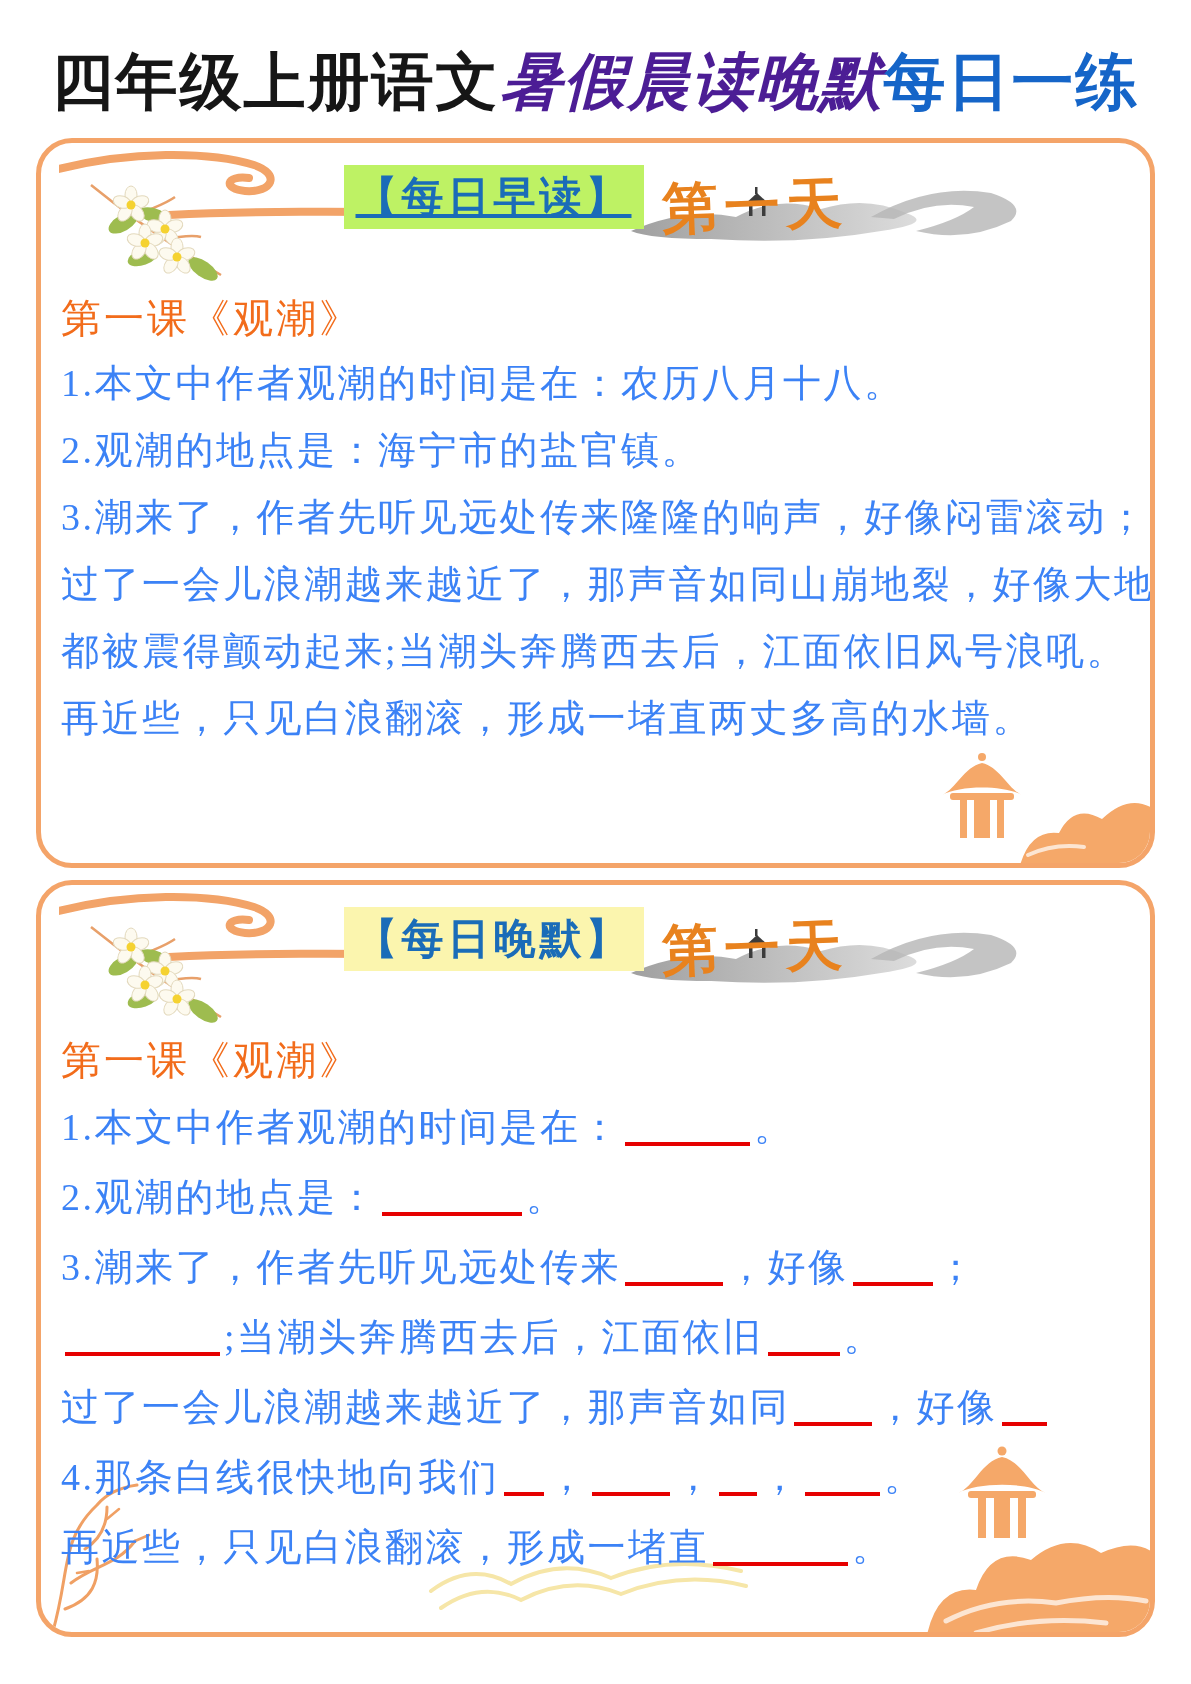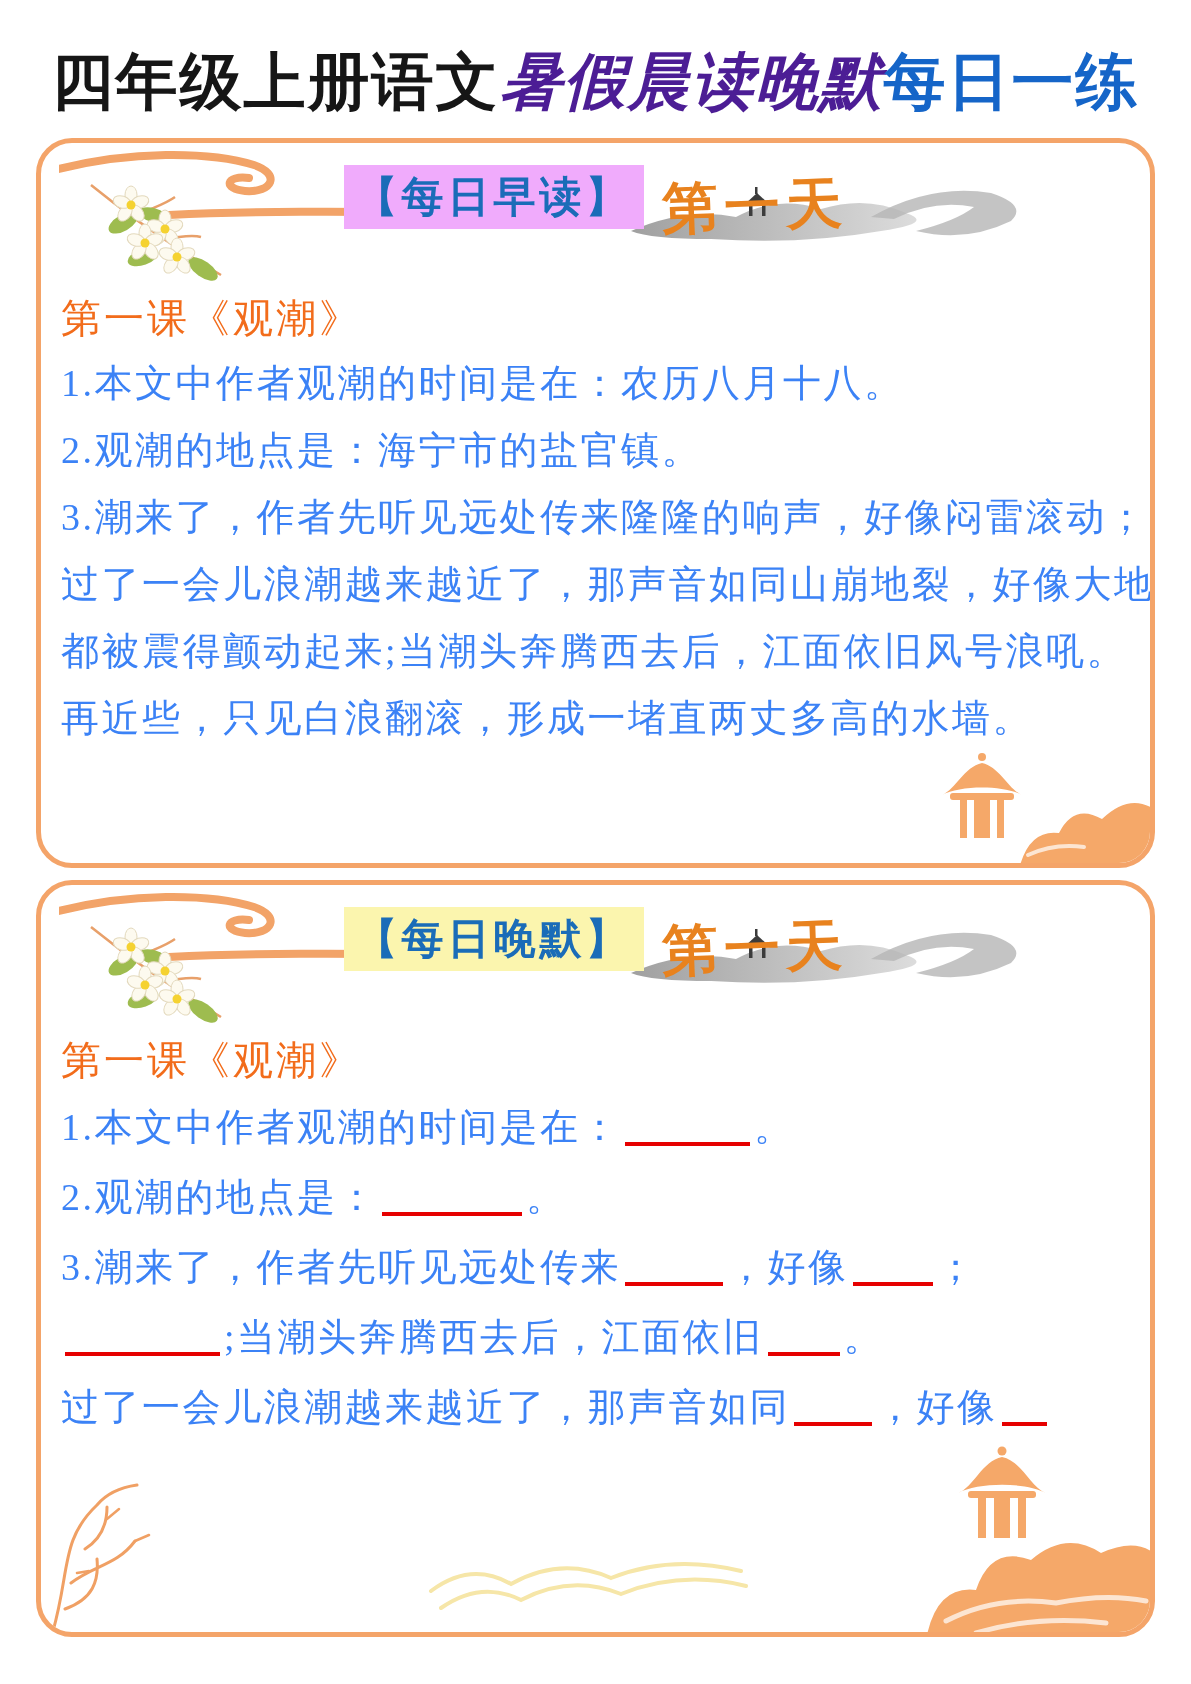--- a/index.html
+++ b/index.html
@@ -26,21 +26,21 @@
   .card-evening{height:757px;}
 
   .card-header{position:relative;height:100px;margin-top:22px;text-align:center;z-index:1;}
   .ink-wash{position:absolute;left:575px;top:0;width:420px;height:100px;z-index:0;}
   .badge{
     display:inline-block;position:relative;z-index:2;
     font-size:42px;font-weight:bold;color:#1a6cb8;
     padding:8px 12px;line-height:1.15;letter-spacing:4px;
     font-family:"Liberation Serif","DejaVu Serif",serif;
   }
-  .badge-green{background:#f0abfc;}
+  .badge-green{background:#bef264;text-decoration:underline;}
   .badge-yellow{background:#fbf5ae;}
   .day-label{
     display:inline-block;position:relative;z-index:2;margin-left:14px;
     font-size:56px;font-weight:900;color:#e8821e;transform:rotate(-2deg);
     vertical-align:middle;letter-spacing:6px;
   }
   .lesson-heading{
     color:#f26c1b;font-size:40px;font-weight:400;margin:26px 0 4px 20px;
     letter-spacing:3px;
   }
@@ -190,20 +190,22 @@
   </div>
 
   <h2 class="lesson-heading">第一课《观潮》</h2>
 
   <div class="lines">
       <div class="tline"><span>1.本文中作者观潮的时间是在：</span><span class="blank" style="width: 125px;"></span><span>。</span></div>
       <div class="tline"><span>2.观潮的地点是：</span><span class="blank" style="width: 140px;"></span><span>。</span></div>
       <div class="tline"><span>3.潮来了，作者先听见远处传来</span><span class="blank" style="width: 98px;"></span><span>，好像</span><span class="blank" style="width: 80px;"></span><span>；</span></div>
       <div class="tline"><span class="blank" style="width: 155px;"></span><span>;当潮头奔腾西去后，江面依旧</span><span class="blank" style="width: 72px;"></span><span>。</span></div>
       <div class="tline"><span>过了一会儿浪潮越来越近了，那声音如同</span><span class="blank" style="width: 78px;"></span><span>，好像</span><span class="blank" style="width: 45px;"></span></div>
+      <div class="tline"><span>4.那条白线很快地向我们</span><span class="blank" style="width: 40px;"></span><span>，</span><span class="blank" style="width: 78px;"></span><span>，</span><span class="blank" style="width: 38px;"></span><span>，</span><span class="blank" style="width: 75px;"></span><span>。</span></div>
+      <div class="tline"><span>再近些，只见白浪翻滚，形成一堵直</span><span class="blank" style="width: 135px;"></span><span>。</span></div>
     </div>
 
   <svg class="deco deco-branch" viewBox="0 0 150 215">
     <path d="M14,215 C34,150 22,118 60,82 M34,160 C58,142 80,142 98,118 M28,186 C56,176 62,158 60,136 M48,126 C64,116 70,100 70,84 M60,82 C70,70 86,64 100,62" fill="none" stroke="#f0a064" stroke-width="3" stroke-linecap="round"></path>
     <path d="M98,118 l14,-6 M70,96 l12,-10 M40,150 l12,-2" fill="none" stroke="#f0a064" stroke-width="2.5" stroke-linecap="round"></path>
   </svg>
 
   <svg class="deco deco-waves" viewBox="0 0 330 90">
     <path d="M10,55 Q50,25 90,48 Q140,20 190,42 Q250,18 320,35" fill="none" stroke="#f6e6a8" stroke-width="4" stroke-linecap="round"></path>
     <path d="M20,72 Q60,44 100,64 Q150,38 200,58 Q260,34 325,50" fill="none" stroke="#f6e6a8" stroke-width="4" stroke-linecap="round"></path>

